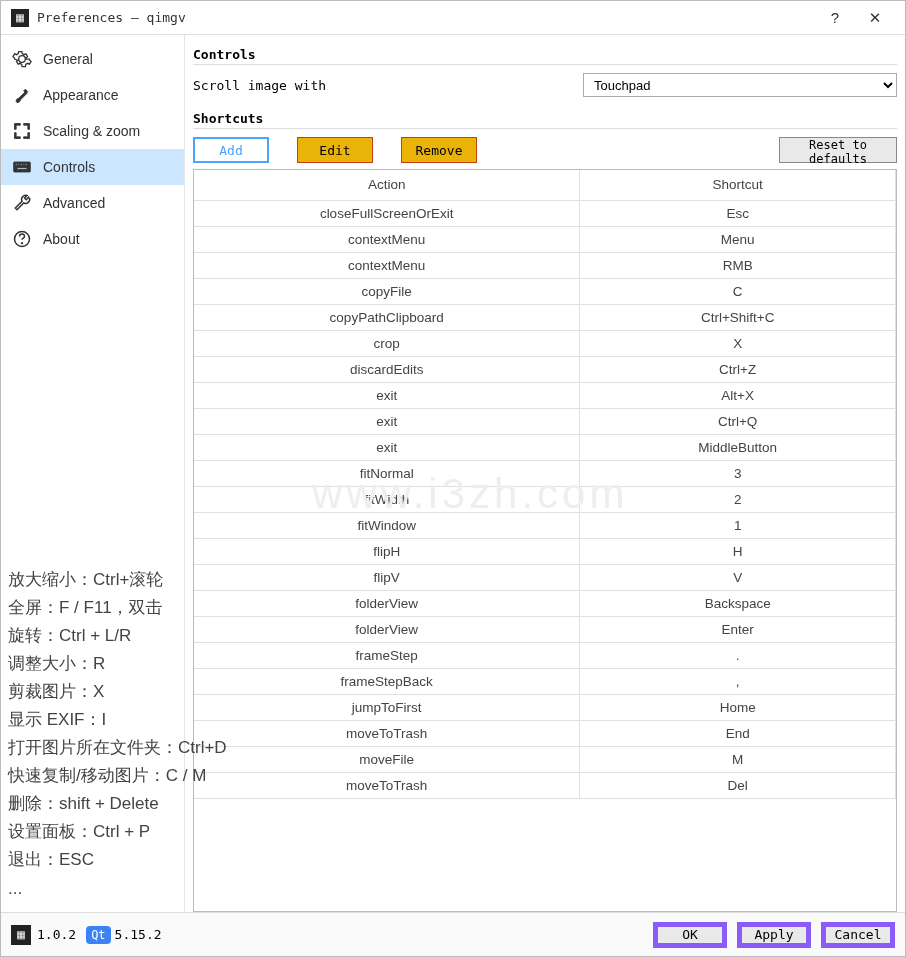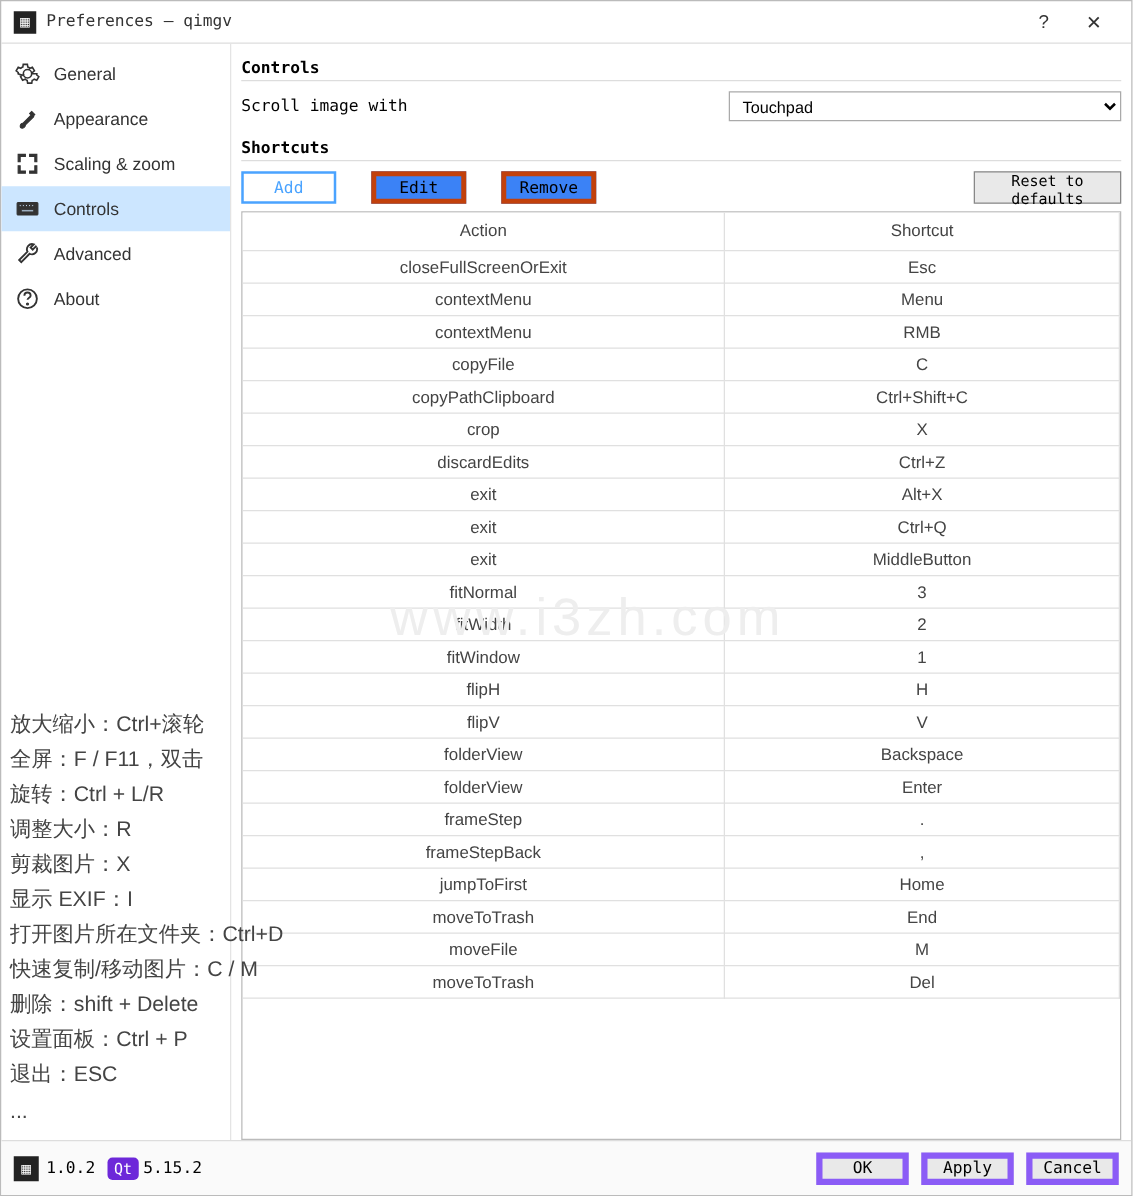--- a/index.html
+++ b/index.html
@@ -13,36 +13,36 @@
 .sidebar-item { display: flex; align-items: center; height: 36px; padding-left: 10px; cursor: pointer; color: #333; }
 .sidebar-item.active { background: #cce6ff; }
 .sidebar-item .icon { width: 22px; height: 22px; margin-right: 10px; display: flex; align-items: center; justify-content: center; }
 .sidebar-item .label { font-size: 14px; }
 .content { flex: 1; display: flex; flex-direction: column; padding: 8px 8px 0 8px; overflow: hidden; }
 .section-header { font-weight: bold; font-family: "Consolas", monospace; font-size: 13px; padding: 4px 0 2px 0; border-bottom: 1px solid #ddd; margin-bottom: 8px; }
 .row { display: flex; align-items: center; margin-bottom: 10px; }
 .row .label { width: 350px; font-family: "Consolas", monospace; font-size: 13px; }
 .row select { flex: 1; height: 24px; border: 1px solid #aaa; padding: 0 6px; font-family: inherit; font-size: 13px; background: #fff; margin-left: 40px; }
 .toolbar { display: flex; gap: 28px; margin-bottom: 6px; }
-.toolbar .btn { width: 76px; height: 26px; border: 4px solid #c2410c; background: #3b82f6; font-family: "Consolas", monospace; font-size: 13px; cursor: pointer; }
+.toolbar .btn { width: 76px; height: 26px; border: 1px solid #c2410c; background: #eab308; font-family: "Consolas", monospace; font-size: 13px; cursor: pointer; }
 .toolbar .btn.add { border: 2px solid #4aa3ff; color: #4aa3ff; background: #fff; }
 .toolbar .spacer { flex: 1; }
 .toolbar .reset { width: 118px; height: 26px; border: 1px solid #888; background: #e9e9e9; font-family: "Consolas", monospace; font-size: 12px; cursor: pointer; }
 .table-wrap { flex: 1; border: 1px solid #bbb; overflow-y: scroll; }
 .table-wrap::-webkit-scrollbar { width: 16px; }
 .table-wrap::-webkit-scrollbar-thumb { background: #c4c4c4; border: 1px solid #aaa; }
 .table-wrap::-webkit-scrollbar-track { background: #f0f0f0; }
 table { width: 100%; border-collapse: collapse; }
 th, td { text-align: center; padding: 5px 8px; border-bottom: 1px solid #e0e0e0; border-right: 1px solid #e0e0e0; font-size: 13.5px; color: #444; }
 th { font-weight: normal; background: #fff; height: 30px; }
 td:first-child, th:first-child { width: 55%; }
 .footer { height: 44px; display: flex; align-items: center; padding: 0 10px; border-top: 1px solid #ddd; background: #fafafa; }
 .footer .ver-icon { width: 20px; height: 20px; background: #222; color: #fff; display: flex; align-items: center; justify-content: center; font-size: 10px; margin-right: 6px; }
 .footer .ver { font-family: "Consolas", monospace; font-size: 13px; margin-right: 10px; }
-.footer .qt-badge { background: #6d28d9; color: #fff; padding: 2px 5px; border-radius: 4px; font-family: "Consolas", monospace; font-size: 12px; margin-right: 4px; }
+.footer .qt-badge { background: #3b82f6; color: #fff; padding: 2px 5px; border-radius: 4px; font-family: "Consolas", monospace; font-size: 12px; margin-right: 4px; }
 .footer .qt-ver { font-family: "Consolas", monospace; font-size: 13px; }
 .footer .spacer { flex: 1; }
 .footer .fbtn { width: 74px; height: 26px; margin-left: 10px; border: 5px solid #8b5cf6; background: #e9e9e9; font-family: "Consolas", monospace; font-size: 13px; cursor: pointer; }
 .overlay { position: absolute; left: 8px; top: 566px; font-size: 17px; color: #444; line-height: 1.65; pointer-events: none; white-space: nowrap; }
 .watermark { position: absolute; left: 312px; top: 470px; font-size: 42px; color: #eee; letter-spacing: 4px; pointer-events: none; }
 svg { width: 20px; height: 20px; fill: #333; stroke: #333; }
 </style>
 </head>
 <body>
 

